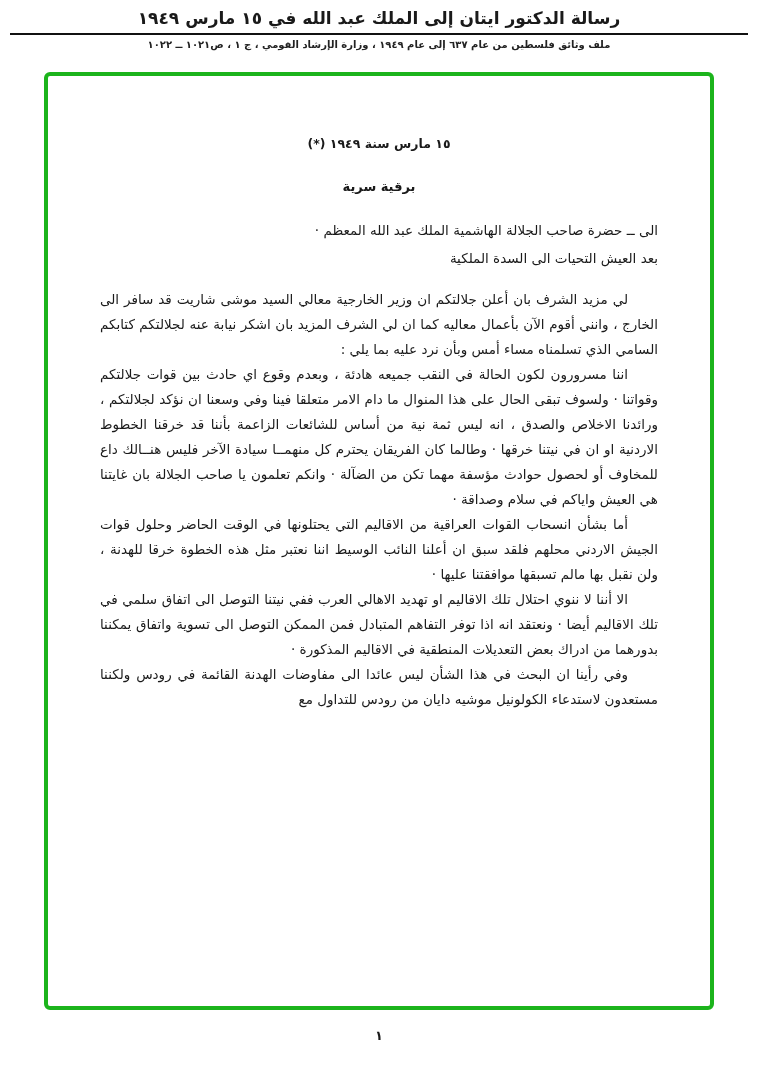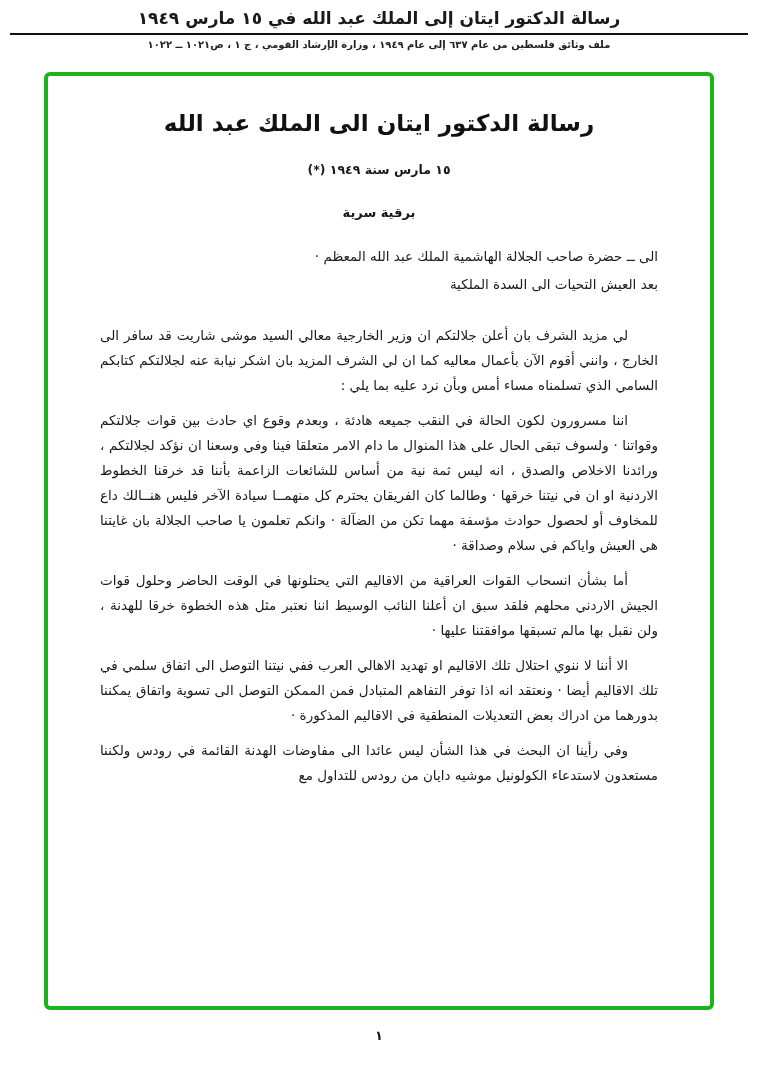--- a/index.html
+++ b/index.html
@@ -74,21 +74,21 @@
   }
   .address-block div { margin-bottom: 2px; }
   .letter-body {
     margin-top: 14px;
     font-size: 13.5px;
     line-height: 1.85;
     text-align: justify;
   }
   .letter-body p {
     text-indent: 30px;
-    margin-top: 10px;
+    margin-top: 0;
   }
   .footnote-area {
     margin-top: auto;
   }
   .footnote-rule {
     border: 0;
     border-top: 1.5px solid #111;
     width: 73%;
     margin: 0;
   }
@@ -112,21 +112,20 @@
 </head>
 <body>
 
 <header class="top-header">
   <div class="main-title">رسالة الدكتور ايتان إلى الملك عبد الله  في ١٥ مارس ١٩٤٩</div>
   <hr class="header-rule">
   <div class="source-line">ملف وثائق فلسطين من عام ٦٣٧ إلى عام ١٩٤٩ ، وزارة الإرشاد القومي ، ج ١ ، ص١٠٢١ ــ ١٠٢٢</div>
 </header>
 
 <section class="scan-frame">
-  <h1 class="letter-title">رسالة الدكتور ايتان الى الملك عبد الله</h1>
   <div class="letter-subtitle">١٥ مارس سنة ١٩٤٩ (*)</div>
   <div class="classification">برقية سرية</div>
 
   <div class="address-block">
     <div>الى ــ حضرة صاحب الجلالة الهاشمية الملك عبد الله المعظم ·</div>
     <div>بعد العيش التحيات الى السدة الملكية</div>
   </div>
 
   <div class="letter-body">
     <p>لي مزيد الشرف بان أعلن جلالتكم ان وزير الخارجية معالي السيد موشى شاريت قد سافر الى الخارج ، وانني أقوم الآن بأعمال معاليه كما ان لي الشرف المزيد بان اشكر نيابة عنه لجلالتكم كتابكم السامي الذي تسلمناه مساء أمس وبأن نرد عليه بما يلي :</p>

